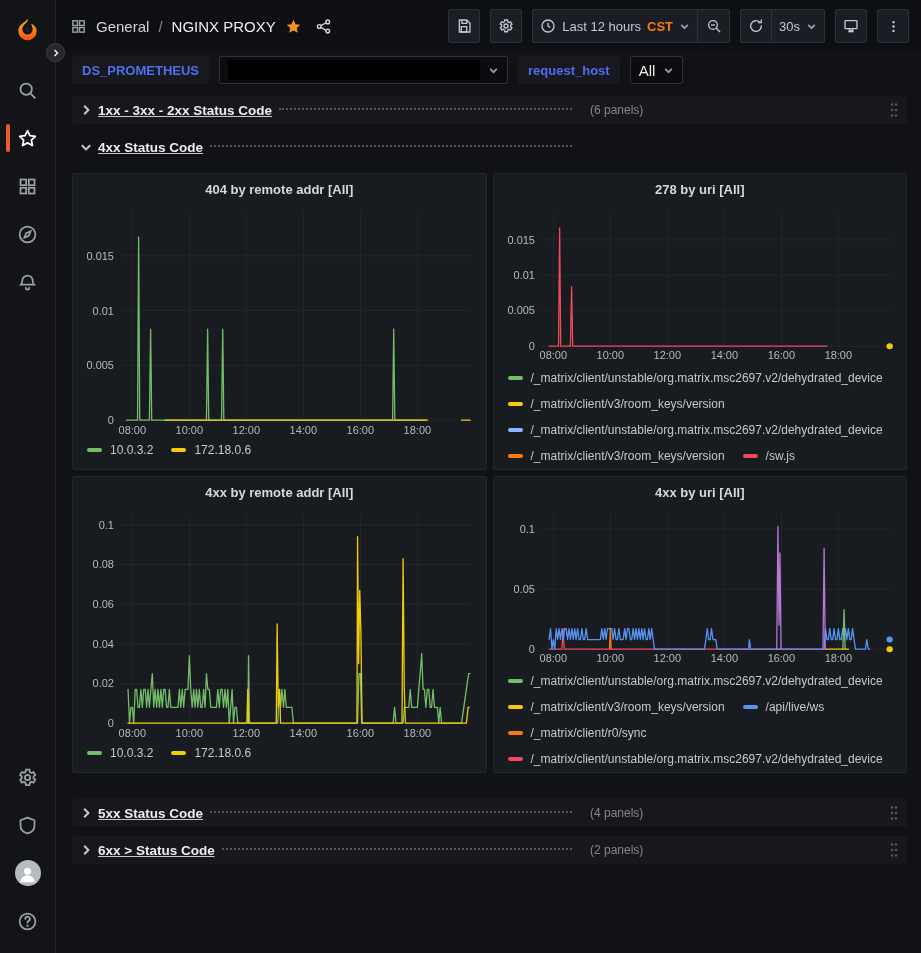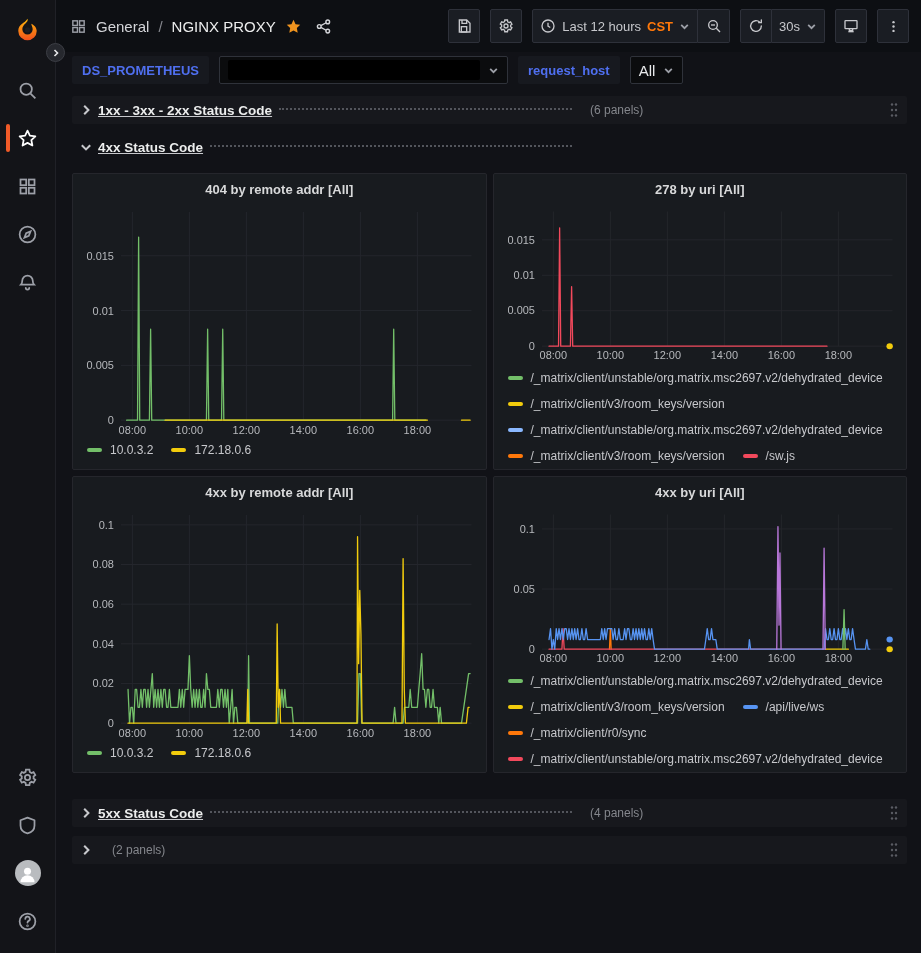--- a/index.html
+++ b/index.html
@@ -535,20 +535,24 @@
             </svg>
           </span>
       </div>
 
       <div class="dashrow">
         <span class="row-chev">
             <svg viewBox="0 0 10 10" fill="none" stroke="currentColor" stroke-width="1.7">
               <path d="M3.5 1.5l3.5 3.5-3.5 3.5"></path>
             </svg>
           </span>
+        <span class="row-left">
+            <span class="row-title">6xx &gt; Status Code</span>
+            <span class="row-dots"></span>
+          </span>
         <span class="row-count">(2 panels)</span>
         <span class="row-handle">
             <svg viewBox="0 0 10 16" fill="currentColor">
               <circle cx="3" cy="2.5" r="1.2"></circle>
               <circle cx="7" cy="2.5" r="1.2"></circle>
               <circle cx="3" cy="8" r="1.2"></circle>
               <circle cx="7" cy="8" r="1.2"></circle>
               <circle cx="3" cy="13.5" r="1.2"></circle>
               <circle cx="7" cy="13.5" r="1.2"></circle>
             </svg>

